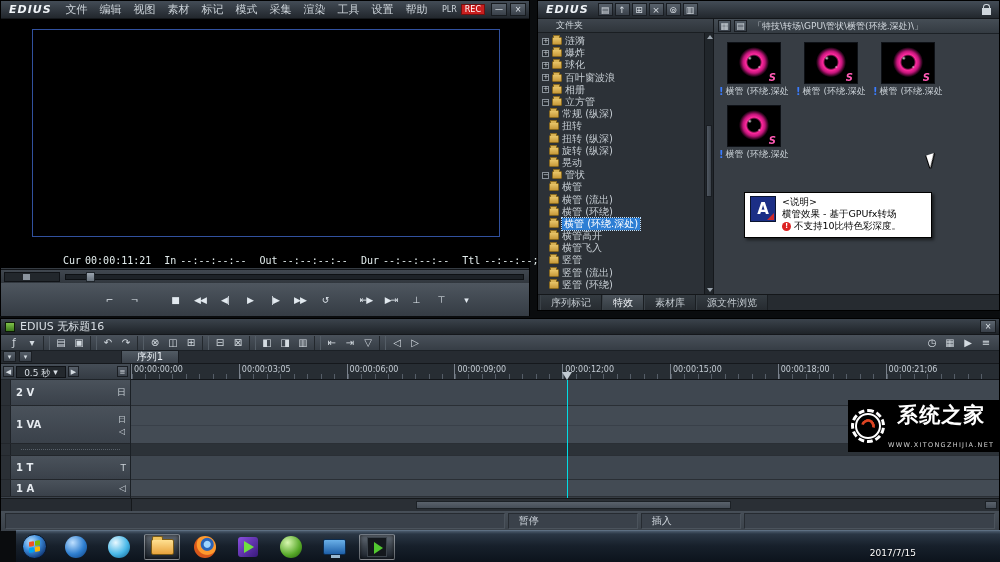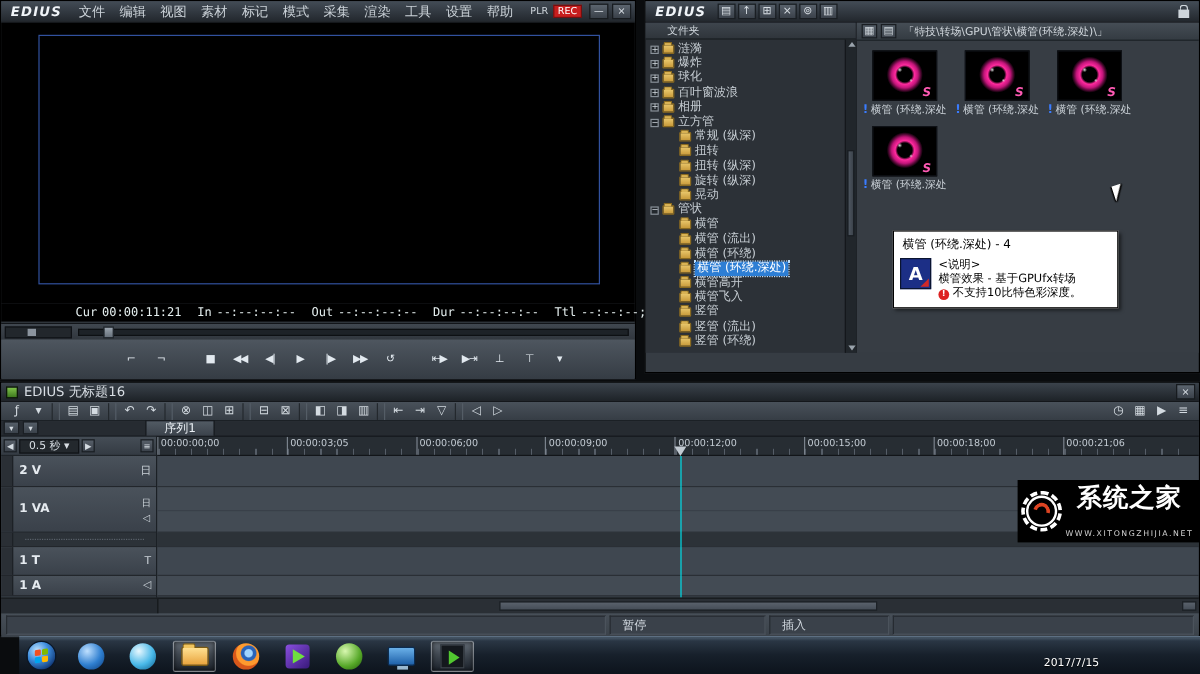--- a/index.html
+++ b/index.html
@@ -41,21 +41,21 @@
 .pal-tbicon{width:15px;height:13px;margin:0 1px;background:linear-gradient(#59626c,#3a414a);
 border:1px solid #1a1e23;color:#d8dee4;font-size:9px;display:flex;align-items:center;justify-content:center}
 .lock-ic{width:9px;height:7px;background:#cfd6dc;position:relative;margin:3px 8px 0 4px}
 .lock-ic::before{content:"";position:absolute;left:1px;top:-4px;width:5px;height:4px;border:1px solid #cfd6dc;border-bottom:none;border-radius:3px 3px 0 0}
 .pal-body{position:absolute;top:18px;left:0;right:0;bottom:16px;display:flex}
 .tree-pane{width:176px;background:#2c3137;border-right:1px solid #15181c;display:flex;flex-direction:column;position:relative}
 .folders-tab{height:14px;background:linear-gradient(#3e454d,#2f353b);color:#ced5db;font-size:9px;
 display:flex;align-items:center;padding-left:18px;border-bottom:1px solid #1a1e22}
 .tree{flex:1;overflow:hidden;padding:2px 10px 0 0}
 .tree-row{height:12.2px;display:flex;align-items:center;font-size:10px;color:#c6cdd3;white-space:nowrap;cursor:default}
-.lvl1{padding-left:4px}.lvl2{padding-left:28px}
+.lvl1{padding-left:4px}.lvl2{padding-left:11px}
 .exp{width:7px;height:7px;border:1px solid #8a929a;background:#23282d;color:#d4dbe1;font-size:7px;
 line-height:5px;text-align:center;margin-right:3px;flex:none}
 .exp:empty{display:none}
 .folder-ic{width:10px;height:8px;background:linear-gradient(#e8c56a,#c89a3a);border:1px solid #8a6a20;
 border-radius:1px;margin-right:3px;flex:none;position:relative}
 .folder-ic::before{content:"";position:absolute;top:-3px;left:0;width:5px;height:2px;background:#d8b254;
 border:1px solid #8a6a20;border-bottom:none;border-radius:1px 1px 0 0}
 .tree-label{line-height:12px}
 .selected .tree-label{background:#2d7ed4;color:#fff;outline:1px dotted #bfe0ff;padding:0 2px}
 .tree-scroll{position:absolute;right:0;top:14px;bottom:0;width:9px;background:#21262b;border-left:1px solid #14171b}
@@ -115,21 +115,21 @@
 .seq-tab{margin-left:88px;width:58px;height:13px;background:linear-gradient(#525b64,#3b424b);
 border:1px solid #181c21;border-bottom:none;color:#eaeff4;font-size:10px;display:flex;align-items:center;
 justify-content:center}
 .tl-main{display:flex;height:134px}
 .tl-header{width:130px;flex:none;background:#3a414a;border-right:1px solid #1b2025}
 .scale-row{height:16px;display:flex;align-items:center;background:linear-gradient(#454d56,#343b43);
 border-bottom:1px solid #1f2429;padding:0 2px;gap:2px}
 .mini-btn{width:11px;height:11px;background:linear-gradient(#575f69,#3b424b);border:1px solid #1a1e23;
 color:#d4dbe1;font-size:7px;display:flex;align-items:center;justify-content:center}
 .scale-box{width:50px;height:12px;background:#23282d;border:1px solid #101317;color:#d8dee4;
-font-size:9px;display:flex;align-items:center;justify-content:center;gap:3px}
+font-size:9px;display:flex;align-items:flex-start;justify-content:center;gap:3px}
 .trow{display:flex;align-items:center;border-bottom:1px solid #22262b;background:linear-gradient(#4a525b,#3a414a)}
 .h26{height:26px}.h38{height:38px}.h12{height:12px;background:#2c3238}.h24{height:24px}.h18{height:17px}
 .strip{width:10px;height:100%;background:#2a2f35;border-right:1px solid #1d2126;flex:none}
 .tlabel{font-size:10px;font-weight:bold;color:#e6ebf0;margin-left:5px;white-space:nowrap}
 .ticon{margin-left:auto;margin-right:4px;font-size:9px;color:#ccd3d9}
 .ticol{margin-left:auto;margin-right:4px;display:flex;flex-direction:column;align-items:center;gap:2px}
 .ticol .ticon{margin:0;font-size:8px}
 .gap-handle{flex:1;border-top:1px dotted #5a626b;margin:0 10px}
 .tl-right{flex:1;position:relative;overflow:hidden}
 .ruler{position:absolute;left:0;top:0;right:0;height:16px;background:#272d33;border-bottom:1px solid #121519;display:flex}
@@ -441,36 +441,41 @@
             <div class="thumb">
               <div class="thumb-img">
                 <span class="pink-letter">S</span>
               </div>
               <div class="thumb-cap">
                 <span class="warn">!</span>
                 <span>横管 (环绕.深处..</span>
               </div>
             </div>
           <div class="fx-tooltip">
-            <div class="tt-title">横管 (环绕.深处) - 4</div>
             <div class="tt-row">
               <div class="tt-icon">A</div>
               <div class="tt-lines">
                 <div>&lt;说明&gt;</div>
                 <div>横管效果 - 基于GPUfx转场</div>
                 <div class="tt-warn">
                   <span class="warn-ic">!</span>
                   <span>不支持10比特色彩深度。</span>
                 </div>
               </div>
             </div>
           </div>
           <div class="cursor"></div>
         </div>
       </div>
+    </div>
+    <div class="pal-tabs">
+      <div class="pal-tab">序列标记</div>
+        <div class="pal-tab active">特效</div>
+        <div class="pal-tab">素材库</div>
+        <div class="pal-tab">源文件浏览</div>
     </div>
   </div>
 
   <div class="timeline-window">
     <div class="titlebar tl-titlebar">
       <span class="tl-appicon"></span>
       <span>EDIUS 无标题16</span>
       <span class="spacer"></span>
       <span class="win-btn">×</span>
     </div>

